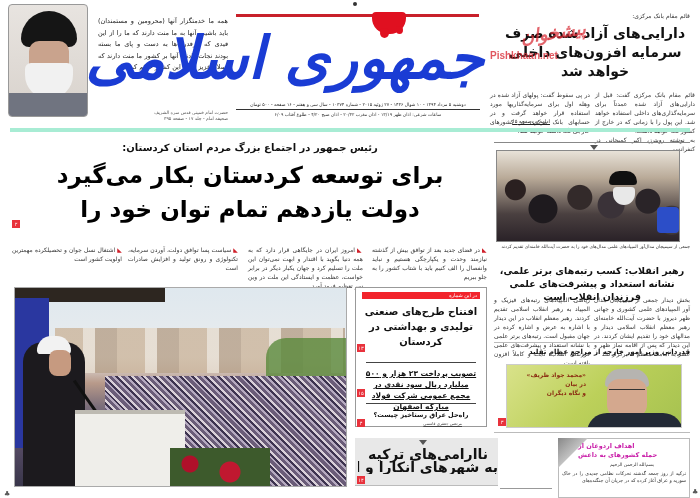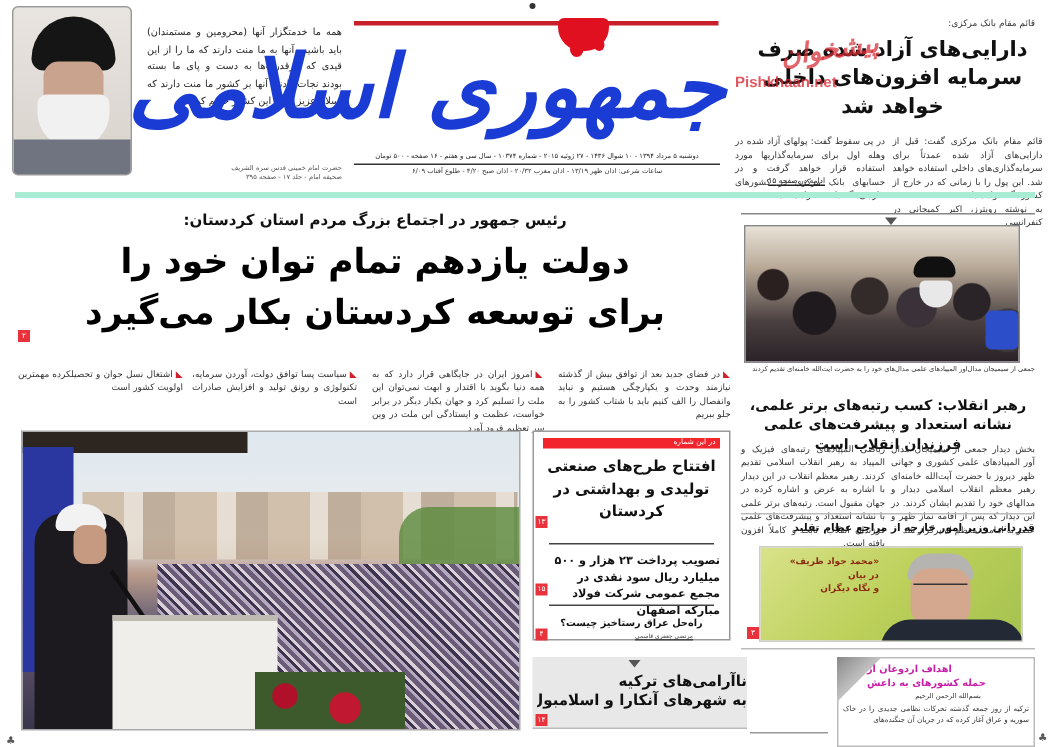--- a/index.html
+++ b/index.html
@@ -62,31 +62,31 @@
   #main-photo .podium { position: absolute; left: 60px; top: 122px; width: 110px; height: 78px; background: #efeeea; border-top: 4px solid #bdbab2; }
   #main-photo .flowers { position: absolute; left: 155px; top: 160px; width: 100px; height: 40px; background: radial-gradient(circle at 20% 40%, #b0102a 0 8px, transparent 9px), radial-gradient(circle at 60% 60%, #c01830 0 10px, transparent 11px), #3d5a2c; }
   #main-photo .mic { position: absolute; left: 72px; top: 88px; width: 3px; height: 50px; background: #111; transform: rotate(-35deg); }
   #photo-ornament { left: 4px; top: 490px; font-size: 7px; color: #555; }
 
   
   #center-box { left: 355px; top: 287px; width: 132px; height: 140px; border: 1px solid #999; background: #fff; }
   #center-label { left: 362px; top: 292px; width: 118px; height: 7px; background: #f2242c; color: #fff; font-size: 5px; line-height: 7px; text-align: right; padding-right: 3px; }
   #center-h1 { left: 362px; top: 304px; width: 118px; font-size: 10px; line-height: 15px; font-weight: bold; text-align: center; color: #111; }
   .center-sep { position: absolute; left: 366px; width: 110px; height: 1px; background: #444; }
-  #center-h2 { left: 362px; top: 368px; width: 118px; font-size: 7.5px; line-height: 11px; font-weight: bold; text-align: right; color: #111; }
+  #center-h2 { left: 362px; top: 368px; width: 118px; font-size: 7.5px; line-height: 11px; font-weight: bold; text-align: center; color: #111; text-decoration: underline; }
   #center-h3 { left: 362px; top: 411px; width: 118px; font-size: 6.5px; font-weight: bold; text-align: center; color: #111; }
   #center-h3-author { left: 362px; top: 421px; width: 100px; font-size: 4px; color: #444; text-align: right; text-decoration: underline; }
   #ref-c1 { left: 357px; top: 344px; }
   #ref-c2 { left: 357px; top: 389px; }
   #ref-c3 { left: 357px; top: 419px; }
 
   
   #turkey-box { left: 355px; top: 438px; width: 143px; height: 48px; background: #e8e8e8; border-bottom: 1px solid #bbb; }
   #turkey-arrow { left: 419px; top: 440px; width: 0; height: 0; border-left: 4px solid transparent; border-right: 4px solid transparent; border-top: 5px solid #555; }
-  #turkey-h { left: 358px; top: 448px; width: 140px; font-size: 10px; line-height: 13px; font-weight: bold; text-align: right; color: #111; white-space: nowrap; overflow: hidden; }
+  #turkey-h { left: 358px; top: 448px; width: 140px; font-size: 14px; line-height: 13px; font-weight: bold; text-align: center; color: #111; white-space: nowrap; overflow: hidden; }
   #ref-turkey { left: 357px; top: 476px; }
 
   
   #rc-arrow { left: 590px; top: 145px; width: 0; height: 0; border-left: 4px solid transparent; border-right: 4px solid transparent; border-top: 5px solid #555; }
   #rc-rule { left: 494px; top: 142px; width: 196px; height: 1px; background: #888; }
   #leader-photo { left: 496px; top: 150px; width: 184px; height: 92px; background: linear-gradient(180deg, #e8e2d8 0%, #b9aa98 30%, #4a4040 70%, #2a2228 100%); border: 1px solid #888; overflow: hidden; }
   #leader-photo .crowd { position: absolute; left: 0; top: 16px; width: 184px; height: 76px; background: radial-gradient(circle at 10% 30%, #2a2020 0 10px, transparent 11px), radial-gradient(circle at 25% 55%, #1e1a1e 0 14px, transparent 15px), radial-gradient(circle at 45% 40%, #332a2a 0 12px, transparent 13px), radial-gradient(circle at 62% 50%, #3a3238 0 13px, transparent 14px), radial-gradient(circle at 82% 45%, #2a2428 0 12px, transparent 13px), radial-gradient(circle at 95% 70%, #403838 0 14px, transparent 15px); }
   #leader-photo .leader-turban { position: absolute; left: 112px; top: 20px; width: 28px; height: 14px; background: #101010; border-radius: 12px 12px 4px 4px; }
   #leader-photo .leader-beard { position: absolute; left: 116px; top: 36px; width: 22px; height: 18px; background: #e8e8e8; border-radius: 4px 4px 12px 12px; }
   #leader-photo .mics { position: absolute; left: 160px; top: 56px; width: 22px; height: 26px; background: #2c4ec8; border-radius: 4px; }
@@ -146,22 +146,22 @@
   <span>قائم مقام بانک مرکزی گفت: قبل از دارایی‌های آزاد شده عمدتاً برای سرمایه‌گذاری‌های داخلی استفاده خواهد شد. این پول را با زمانی که در خارج از کشور نگه خواهد داشت.</span>
   <div>به نوشته رویترز، اکبر کمیجانی در کنفرانسی</div>
 </div>
 <div class="abs small" id="tr-col2">در پی سقوط گفت: پولهای آزاد شده در وهله اول برای سرمایه‌گذاریها مورد استفاده قرار خواهد گرفت و در حسابهای بانک مرکزی در کشورهای خارجی نگه داشته خواهد شد.</div>
 <div class="abs" id="tr-more">ادامه در صفحه ۱۵</div>
 
 <div class="abs" id="green-rule"></div>
 
 <div class="abs" id="main-kicker">رئیس جمهور در اجتماع بزرگ مردم استان کردستان:</div>
 <div class="abs" id="main-headline">
+  <div>برای توسعه کردستان بکار می‌گیرد</div>
   <div>دولت یازدهم تمام توان خود را</div>
-  <div>برای توسعه کردستان بکار می‌گیرد</div>
 </div>
 <div class="abs ref-box" id="main-ref">۲</div>
 
 <div class="abs small substory" id="sub-1">
   <span class="bullet">◣</span><span>در فضای جدید بعد از توافق بیش از گذشته نیازمند وحدت و یکپارچگی هستیم و نباید وانفصال را الف کنیم باید با شتاب کشور را به جلو ببریم</span>
 </div>
 <div class="abs small substory" id="sub-2">
   <span class="bullet">◣</span><span>امروز ایران در جایگاهی قرار دارد که به همه دنیا بگوید با اقتدار و ابهت نمی‌توان این ملت را تسلیم کرد و جهان یکبار دیگر در برابر خواست، عظمت و ایستادگی این ملت در وین سر تعظیم فرود آورد</span>
 </div>
 <div class="abs small substory" id="sub-3">

